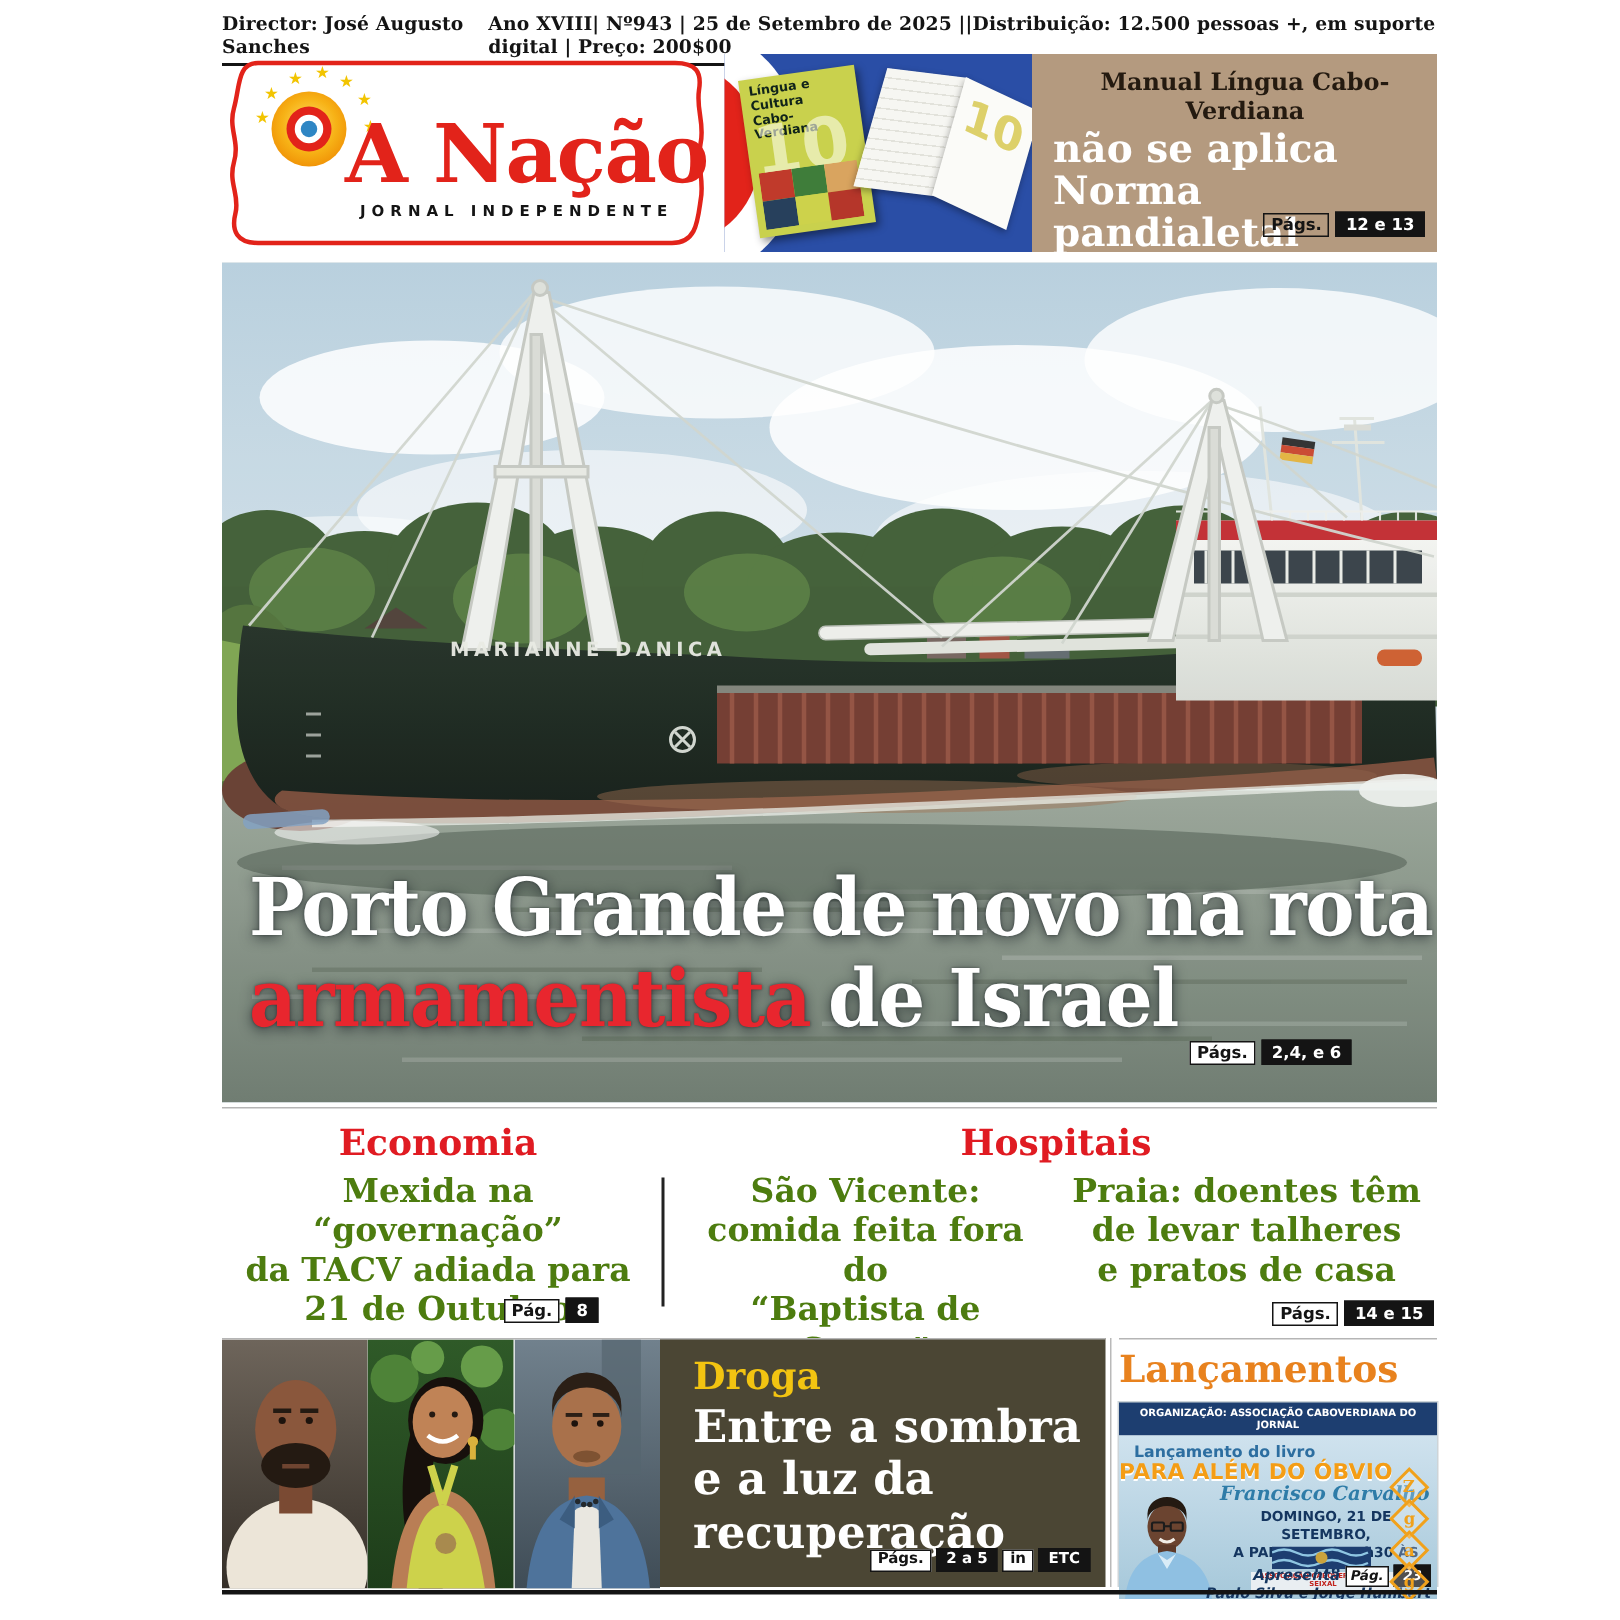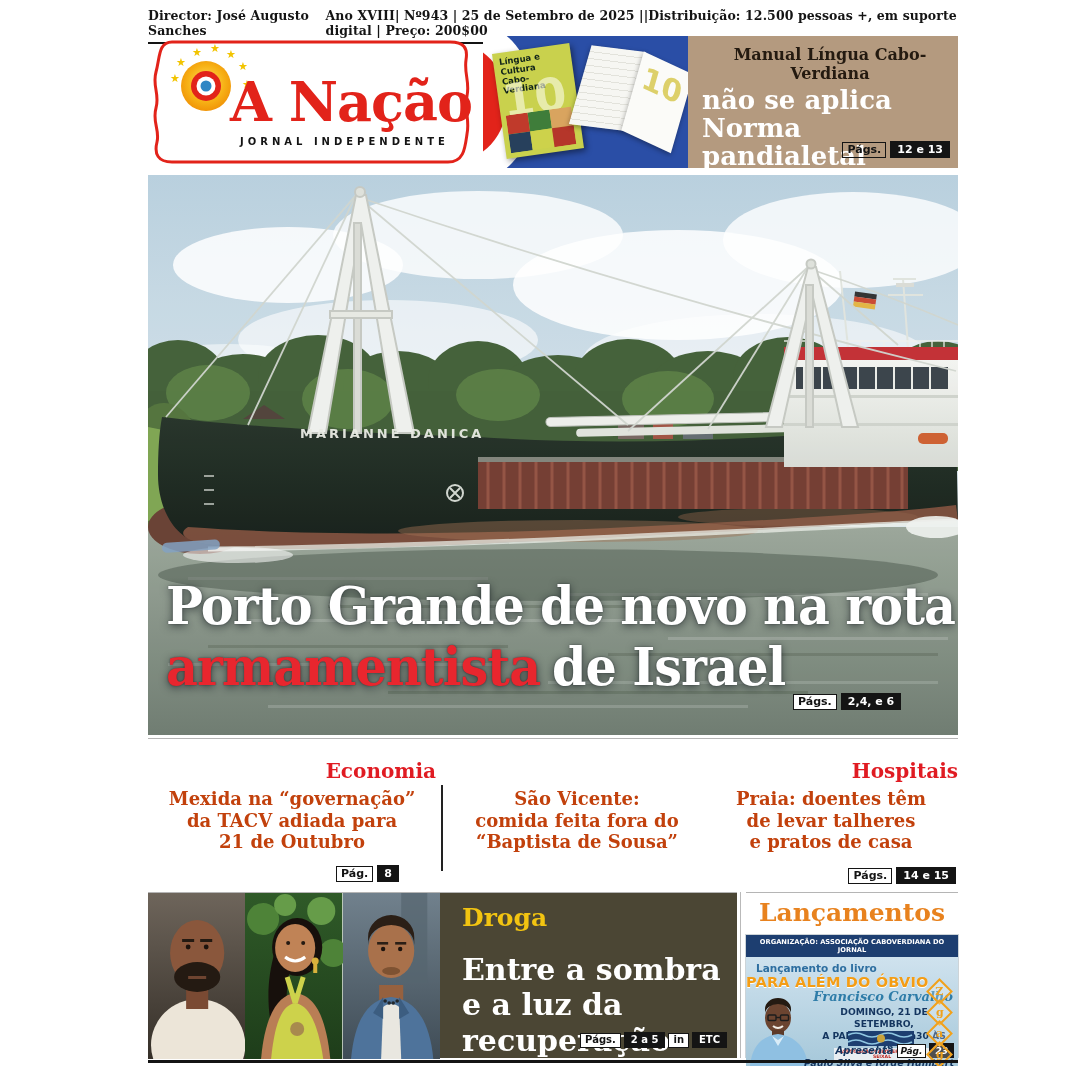--- a/index.html
+++ b/index.html
@@ -58,41 +58,41 @@
   .hero-headline{position:absolute;left:18px;top:400px;}
   .hl-line{font-size:53px;font-weight:bold;color:#fff;line-height:1.15;letter-spacing:-1px;
            transform:scaleX(.93);transform-origin:left;white-space:nowrap;
            text-shadow:0 2px 9px rgba(15,22,28,.65),0 0 2px rgba(15,22,28,.5);}
   .hl-line .accent{color:#e8262e;}
   .hl-line .rest{margin-left:.24em;}
   .hero-badges{position:absolute;left:645px;top:518px;}
 
   
   .stories{position:absolute;left:148px;top:738px;width:810px;height:146px;border-top:1px solid #b5b5b5;}
-  .section-red{color:#e01b22;font-size:20px;font-weight:bold;margin:12px 0 5px 0;text-align:right;}
-  .story p{margin:0;font-size:18px;font-weight:bold;line-height:1.2;color:#c2410c;}
+  .section-red{color:#e01b22;font-size:24px;font-weight:bold;margin:0 0 5px 0;}
+  .story p{margin:0;font-size:22px;font-weight:bold;line-height:1.2;color:#4d7c0f;}
   .economia{position:absolute;left:0;top:8px;width:288px;text-align:center;}
   .vdiv{position:absolute;left:293px;top:46px;width:2px;height:86px;background:#222;}
   .hospitais{position:absolute;left:302px;top:8px;width:508px;text-align:center;}
   .hosp-cols{display:flex;}
   .hosp-cols p{flex:1;padding:0 6px;}
   .econ-badges{position:absolute;left:188px;top:126px;}
   .hosp-badges{position:absolute;right:2px;top:128px;}
 
   
   .bottom{position:absolute;left:148px;top:892px;width:810px;height:166px;}
   .photos{position:absolute;left:0;top:0;width:292px;height:166px;display:flex;border-top:1px solid #b5b5b5;}
   .photos svg{width:33.333%;height:166px;display:block;}
   .droga{position:absolute;left:292px;top:0;width:297px;height:166px;background:#4b4634;border-top:1px solid #b5b5b5;box-sizing:border-box;}
-  .droga h3{color:#f2c411;font-size:25px;font-weight:bold;margin:10px 0 20px 22px;}
+  .droga h3{color:#f2c411;font-size:25px;font-weight:bold;margin:10px 0 2px 22px;}
   .droga p{color:#fff;font-size:30px;font-weight:bold;line-height:1.18;margin:0 0 0 22px;}
   .droga-badges{position:absolute;right:10px;bottom:10px;}
   .vdiv2{position:absolute;left:592px;top:0;width:1px;height:166px;background:#b9b9b9;}
   .lanc{position:absolute;left:598px;top:0;width:212px;height:166px;border-top:1px solid #b5b5b5;box-sizing:border-box;}
-  .lanc h3{color:#e8821e;font-size:25px;font-weight:bold;text-align:center;margin:5px 0 4px;}
+  .lanc h3{color:#e8821e;font-size:25px;font-weight:bold;margin:5px 0 4px;}
   .ad{position:absolute;left:0;top:42px;width:212px;height:122px;box-shadow:0 0 0 1px #cdd4d8;}
   .ad-org{background:#1d3e70;color:#fff;font-family:"DejaVu Sans",sans-serif;font-size:6.7px;font-weight:bold;
           text-align:center;padding:3px 1px;}
   .ad-body{position:relative;height:109px;background:linear-gradient(180deg,#cfe2ee,#a6c8da);overflow:hidden;
            font-family:"DejaVu Sans",sans-serif;}
   .ad-kicker{position:absolute;left:10px;top:5px;color:#2d6ea0;font-size:10.5px;font-weight:bold;}
   .ad-title{position:absolute;left:0;top:17px;color:#f49d15;font-size:14.5px;font-weight:bold;
             letter-spacing:.2px;text-shadow:0 1px 0 #fff;white-space:nowrap;}
   .ad-author{position:absolute;right:5px;top:32px;color:#2e7ca8;font-size:13px;font-weight:bold;font-style:italic;
              font-family:"DejaVu Serif",serif;}

